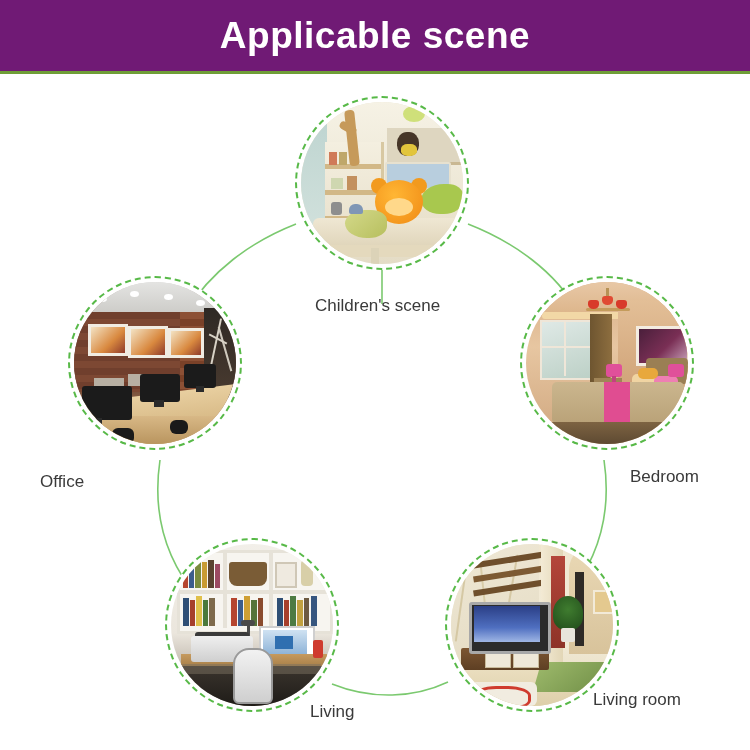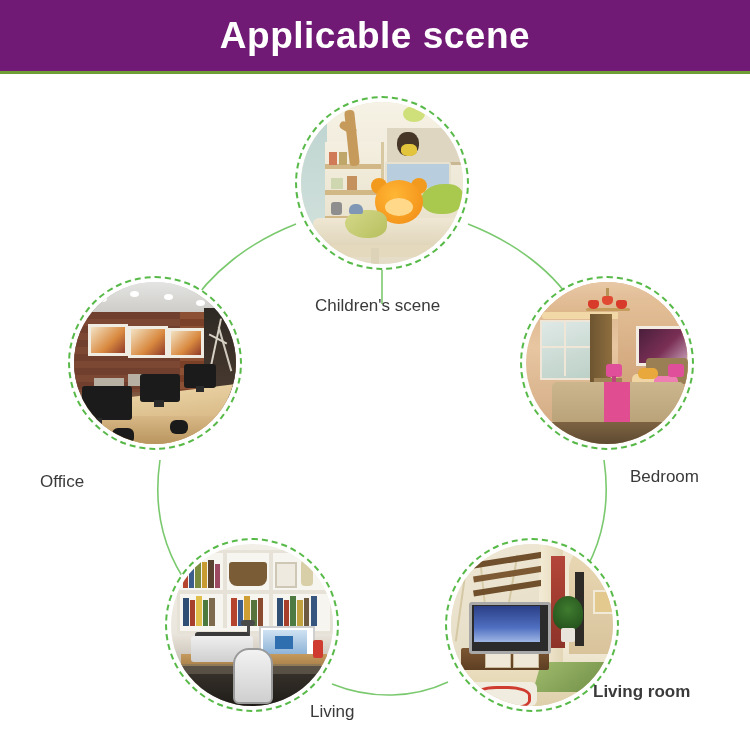--- a/index.html
+++ b/index.html
@@ -76,21 +76,21 @@
   }
 
   
   #node-children{left:295px;top:22px;}
   #node-children .scene-label{left:20px;top:200px;}
 
   #node-bedroom{left:520px;top:202px;}
   #node-bedroom .scene-label{left:110px;top:180px;margin-top:11px;}
 
   #node-living{left:445px;top:464px;}
-  #node-living .scene-label{left:148px;top:144px;font-weight:bold;}
+  #node-living .scene-label{left:148px;top:152px;}
 
   #node-study{left:165px;top:464px;}
   #node-study .scene-label{left:145px;top:164px;}
 
   #node-office{left:68px;top:202px;}
   #node-office .scene-label{left:-28px;top:196px;}
 
   
   .art{position:absolute;left:0;top:0;width:162px;height:162px;}
   .art i{position:absolute;display:block;}

